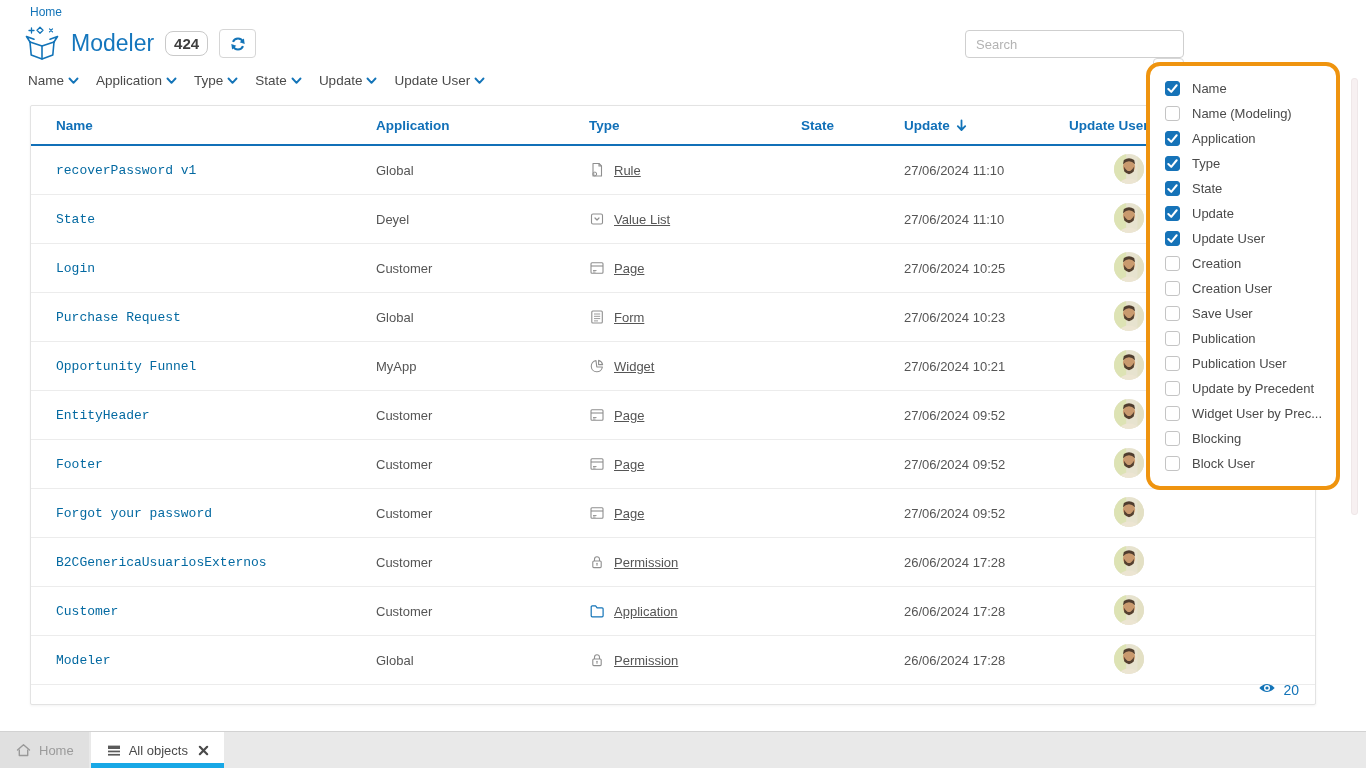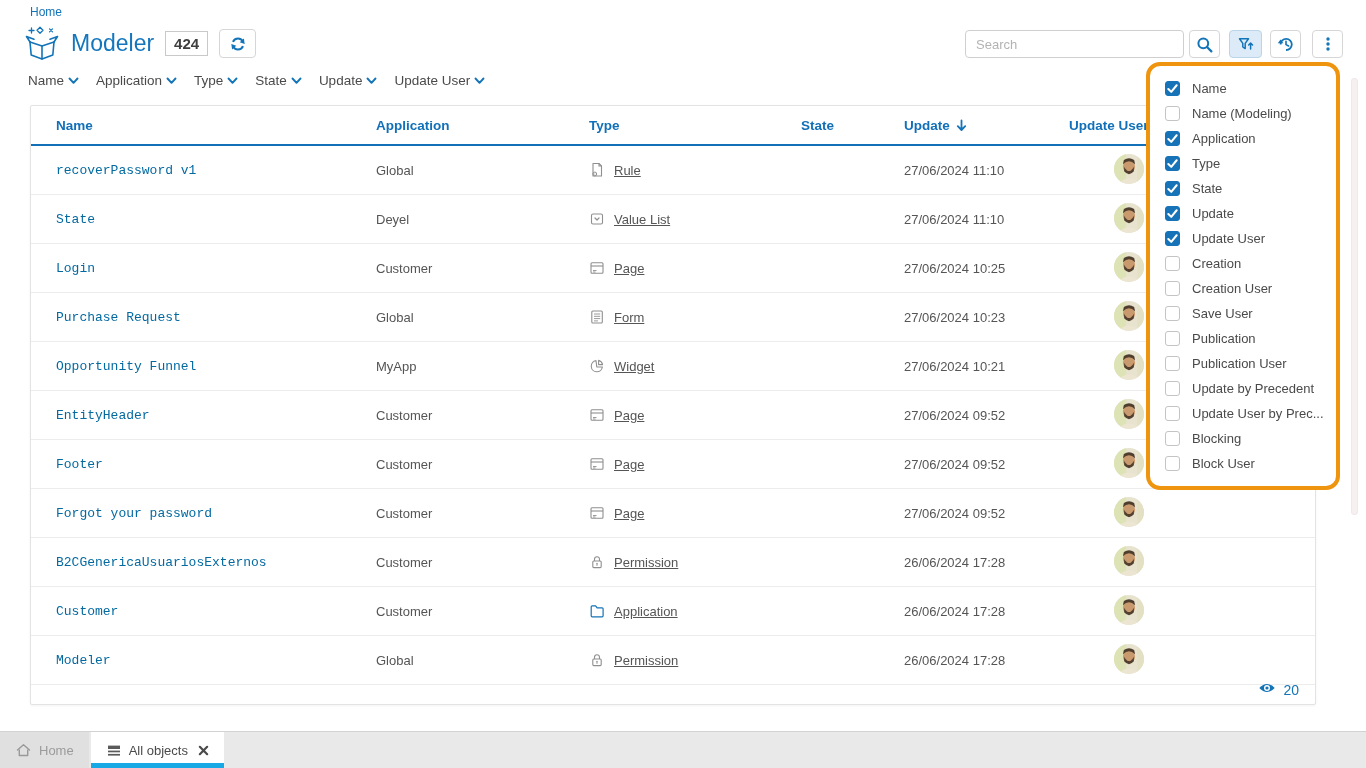--- a/index.html
+++ b/index.html
@@ -14,26 +14,26 @@
   }
   svg { display:block; }
 
   
   .breadcrumb { position:absolute; top:5px; left:30px; font-size:12px; }
   .breadcrumb a { color:var(--primary); text-decoration:none; cursor:pointer; }
 
   
   .app-header { position:absolute; top:26px; left:24px; display:flex; align-items:center; gap:11px; }
   .title { font-size:23px; color:#1476bd; }
-  .count-badge { border:1px solid #c9c9c9; border-radius:0; padding:3px 8px; font-size:15px; font-weight:bold; color:#3f3f3f; background:#fff; }
+  .count-badge { border:1px solid #c9c9c9; border-radius:8px; padding:3px 8px; font-size:15px; font-weight:bold; color:#3f3f3f; background:#fff; }
   .icon-btn { border:1px solid #d6d6d6; border-radius:4px; background:#fff; display:flex; align-items:center; justify-content:center; cursor:pointer; }
   .refresh-btn { width:37px; height:29px; }
 
   
-  .toolbar { position:absolute; top:30px; left:965px; display:flex; align-items:flex-end; }
+  .toolbar { position:absolute; top:30px; left:965px; display:flex; align-items:flex-end;flex-direction:column; }
   .search-box { width:219px; height:28px; border:1px solid #cfcfcf; border-radius:4px; padding:0 10px; font-size:13px; color:#4a4a4a; outline:none; font-family:"Liberation Sans",sans-serif; }
   .search-box::placeholder { color:#b3b3b3; }
   .tb-btn { width:31px; height:28px; margin-left:8px; }
   .tb-btn.active { background:#dcebf7; border-color:#bad4ea; }
   .tb-btn:nth-child(2){ margin-left:5px; }
   .tb-btn.filter-btn { width:33px; margin-left:9px; }
   .tb-btn.history-btn { margin-left:8px; }
   .tb-btn.menu-btn { margin-left:11px; }
 
   
@@ -643,21 +643,21 @@
         </svg>
       </span>
       <span class="cp-label">Update by Precedent</span>
     </div>
     <div class="cp-item">
       <span class="cp-check">
         <svg width="11" height="10" viewBox="0 0 13 12">
           <polyline points="1.5,6 5,9.5 11.5,1.5" fill="none" stroke="#ffffff" stroke-width="2.4" stroke-linecap="round" stroke-linejoin="round"></polyline>
         </svg>
       </span>
-      <span class="cp-label">Update User by Prec...</span>
+      <span class="cp-label">Widget User by Prec...</span>
     </div>
     <div class="cp-item">
       <span class="cp-check">
         <svg width="11" height="10" viewBox="0 0 13 12">
           <polyline points="1.5,6 5,9.5 11.5,1.5" fill="none" stroke="#ffffff" stroke-width="2.4" stroke-linecap="round" stroke-linejoin="round"></polyline>
         </svg>
       </span>
       <span class="cp-label">Blocking</span>
     </div>
     <div class="cp-item">

